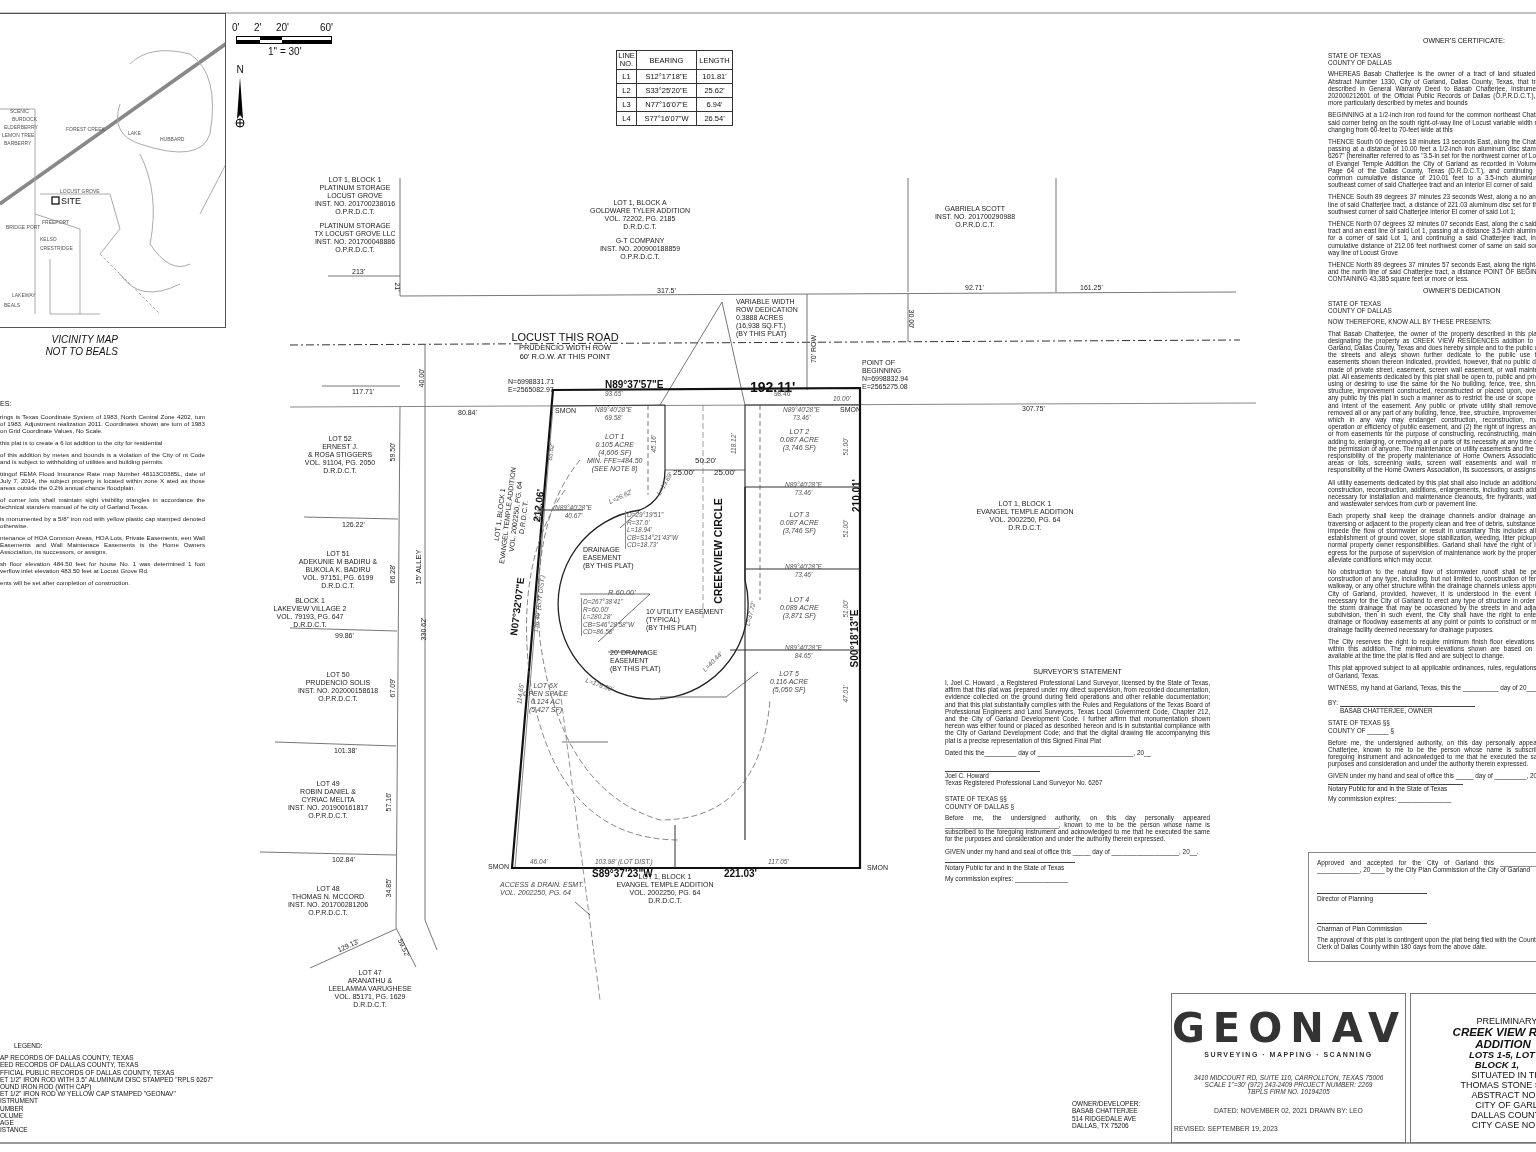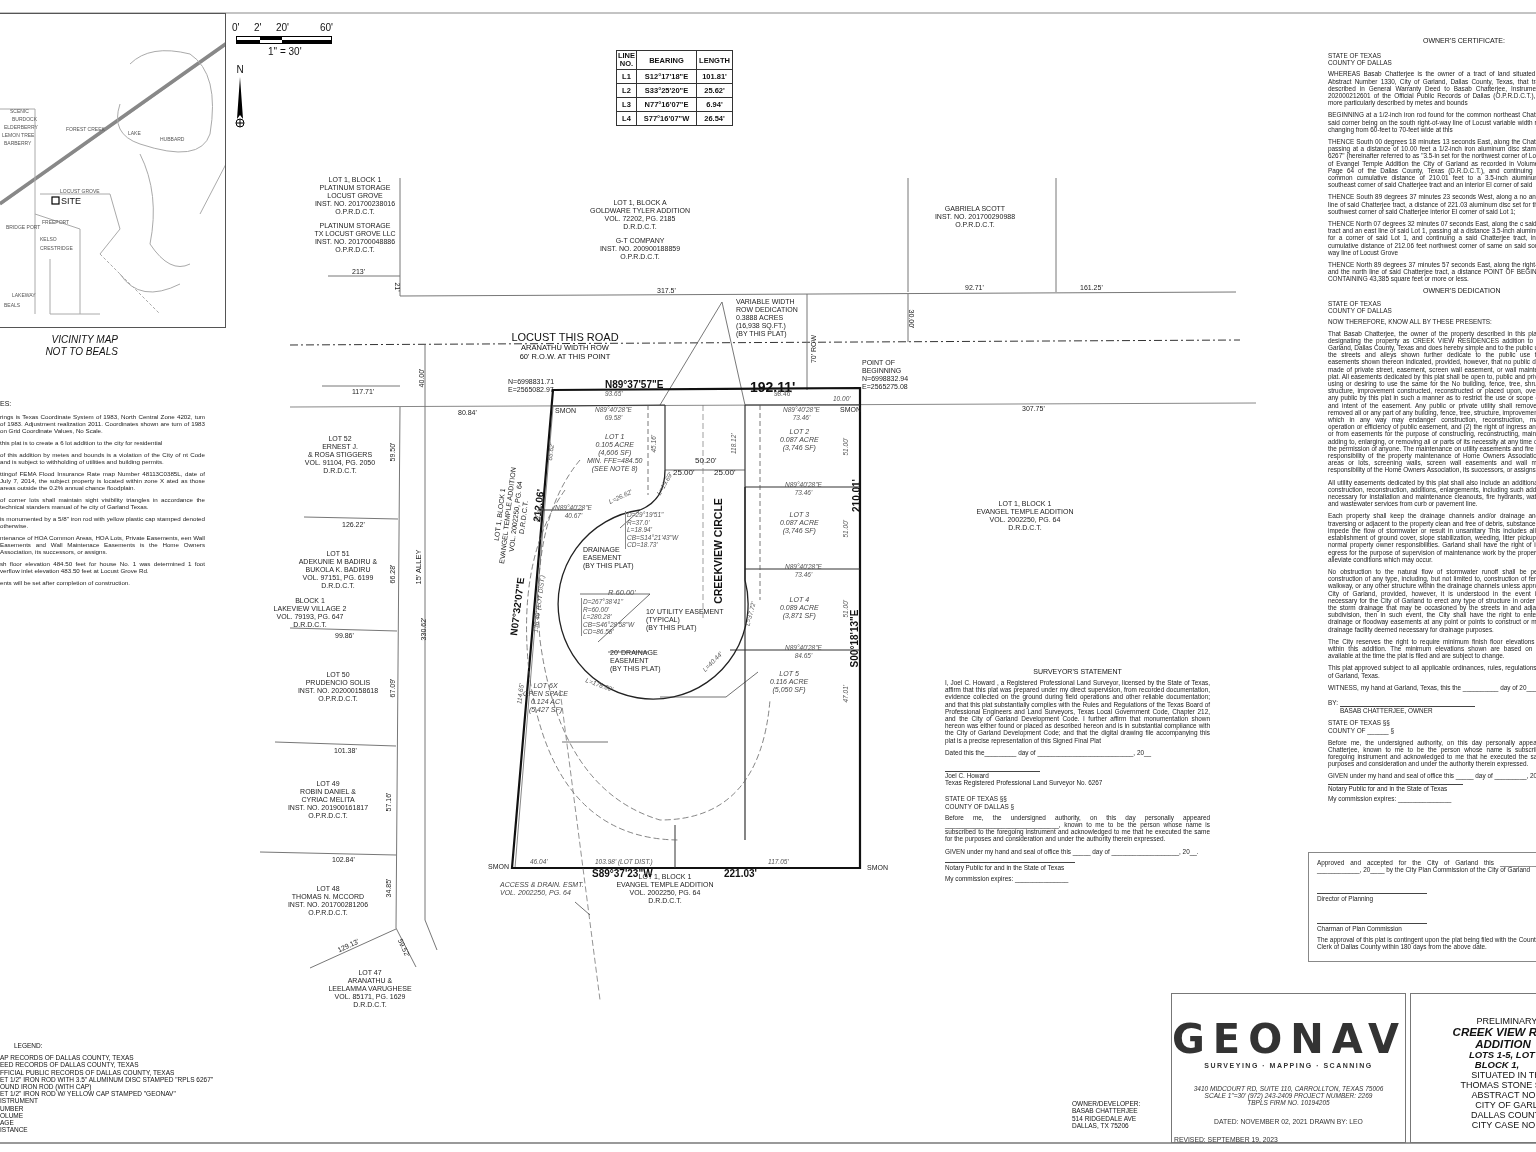--- a/index.html
+++ b/index.html
@@ -9,21 +9,21 @@
 .t{font-size:7px;line-height:8px;color:#222;text-transform:uppercase;text-align:center;white-space:nowrap}
 .t div{white-space:nowrap}
 .small{font-size:6.5px;line-height:7.5px}
 .ital{font-style:italic}
 .bold{font-weight:bold}
 .para{font-size:6.4px;line-height:7.2px;color:#222;text-align:justify}
 .para p{margin-bottom:5px}
 .lines{position:absolute;left:0;top:0;width:1536px;height:1152px;pointer-events:none}
 #vicinity{left:0;top:13px;width:226px;height:315px;border:1px solid #555;border-left:none;overflow:hidden}
 #line-table{left:616px;top:50px;border-collapse:collapse;font-size:7.5px}
-#line-table td,#line-table th{border:1px solid #333;padding:1px 0;text-align:center;font-weight:bold;height:14px}
+#line-table td,#line-table th{border:1px solid #333;padding:1px 0;text-align:center;font-weight:normal;height:14px}
 #title-box-left{left:1171px;top:993px;width:235px;height:150px;border:1.5px solid #777;background:#fff}
 #title-box-right{left:1410px;top:993px;width:130px;height:150px;border:1.5px solid #777;background:#fff;overflow:hidden}
 #approval-box{left:1308px;top:852px;width:240px;height:110px;border:1px solid #888}
 .geonav{font-family:"DejaVu Sans",sans-serif;font-weight:bold;font-size:40px;letter-spacing:8px;color:#333;text-align:center}
 </style>
 </head>
 <body>
 
 <svg class="lines" viewBox="0 0 1536 1152" xmlns="http://www.w3.org/2000/svg">
 
@@ -327,21 +327,21 @@
 <div class="abs t" style="left:384px;top:684px;transform:rotate(-90deg)">67.09'</div>
 <div class="abs t" style="left:380px;top:798px;transform:rotate(-90deg)">57.16'</div>
 <div class="abs t" style="left:380px;top:884px;transform:rotate(-90deg)">34.85'</div>
 <div class="abs t" style="left:394px;top:944px;transform:rotate(65deg)">59.52'</div>
 <div class="abs t" style="left:413px;top:625px;transform:rotate(-90deg)">330.62'</div>
 <div class="abs t" style="left:402px;top:563px;transform:rotate(-90deg);font-size:7.5px">15' ALLEY</div>
 <div class="abs t" style="left:1022px;top:405px">307.75'</div>
 
 <div class="abs" style="left:500px;top:331px;width:130px;text-align:center;">
   <div style="font-size:11px;line-height:12px">LOCUST THIS ROAD</div>
-  <div style="font-size:7.5px;line-height:9px">ARANATHU WIDTH ROW</div>
+  <div style="font-size:7.5px;line-height:9px">PRUDENCIO WIDTH ROW</div>
   <div style="font-size:7.5px;line-height:9px">60' R.O.W. AT THIS POINT</div>
 </div>
 <div class="abs t" style="left:736px;top:298px;text-align:left">
   <div>VARIABLE WIDTH</div>
   <div>ROW DEDICATION</div>
   <div>0.3888 ACRES</div>
   <div>(16,938 SQ.FT.)</div>
   <div>(BY THIS PLAT)</div>
 </div>
 <div class="abs t" style="left:862px;top:359px;text-align:left">
@@ -549,21 +549,21 @@
 </div>
 
 <div class="abs" style="left:1072px;top:1100px;font-size:6.5px;line-height:7.4px;">
   <div>OWNER/DEVELOPER:</div>
   <div>BASAB CHATTERJEE</div>
   <div>514 RIDGEDALE AVE</div>
   <div>DALLAS, TX 75206</div>
 </div>
 
 <div class="abs" id="title-box-left">
-  <div class="geonav" style="margin-top:22px;height:44px;">
+  <div class="geonav" style="margin-top:11px;height:44px;">
     <span>GEONAV</span>
   </div>
   <div style="text-align:center;font-size:7px;letter-spacing:1.5px;font-weight:bold;color:#333;margin-top:2px">SURVEYING · MAPPING · SCANNING</div>
   <div class="ital" style="text-align:center;font-size:6.5px;line-height:7px;margin-top:16px;color:#333">3410 MIDCOURT RD, SUITE 110, CARROLLTON, TEXAS 75006</div>
   <div class="ital" style="text-align:center;font-size:6.5px;line-height:7px;color:#333">SCALE 1"=30' (972) 243-2409 PROJECT NUMBER: 2269</div>
   <div class="ital" style="text-align:center;font-size:6.5px;line-height:7px;color:#333">TBPLS FIRM NO. 10194205</div>
   <div style="text-align:center;font-size:6.8px;margin-top:12px;color:#333">DATED: NOVEMBER 02, 2021   DRAWN BY: LEO</div>
   <div style="font-size:6.8px;margin-top:11px;margin-left:2px;color:#333">REVISED: SEPTEMBER 19, 2023</div>
 </div>
 

